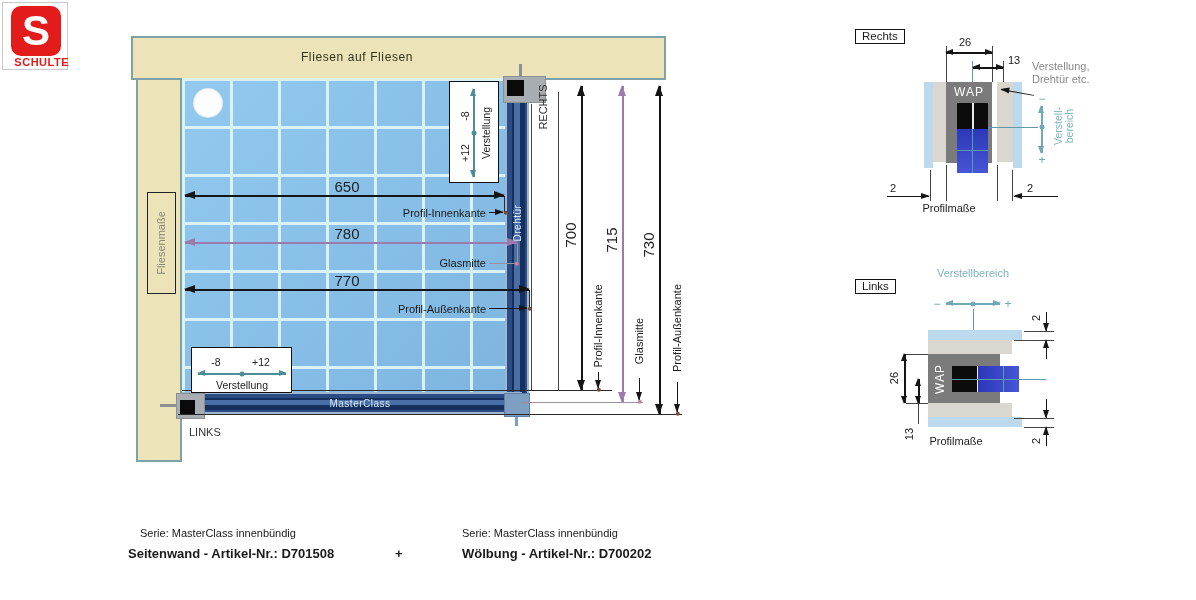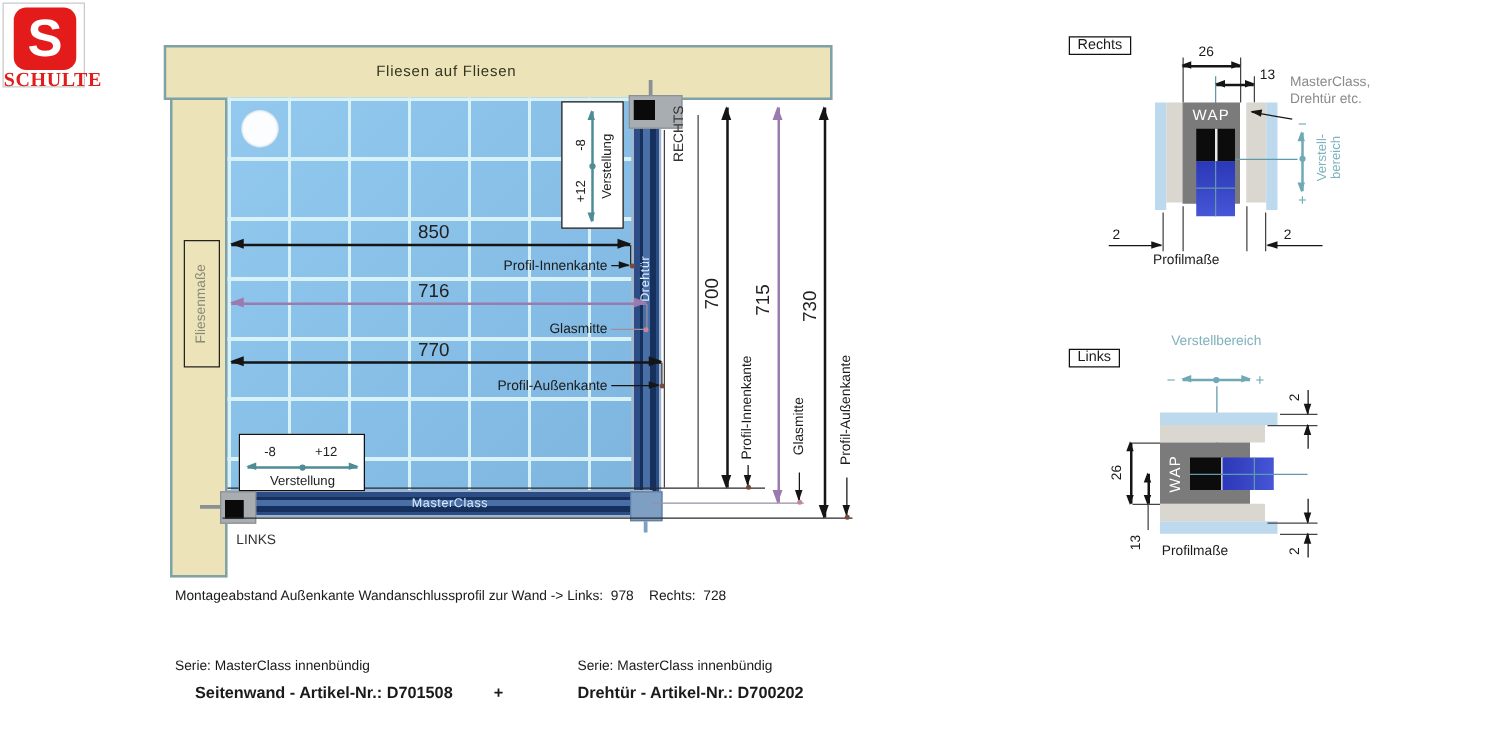--- a/index.html
+++ b/index.html
@@ -56,21 +56,21 @@
 </style>
 </head>
 <body>
 
 <div id="stage">
 
   <div class="abs" style="left:2px;top:2px;width:64px;height:66px;border:1px solid #c9c9c9;background:#fff;">
     <div class="abs" style="left:8px;top:3px;width:50px;height:50px;background:#e31b1b;border-radius:10px;">
       <span class="ctr" style="left:25px;top:25px;color:#fff;font-size:42px;font-weight:bold;">S</span>
     </div>
-    <div class="abs" style="left:0;top:53px;width:66px;text-align:left;color:#e31b1b;font-weight:bold;font-size:16px;letter-spacing:0.5px;font-family:Liberation Serif, serif;">SCHULTE</div>
+    <div class="abs" style="left:0;top:53px;width:66px;text-align:right;color:#e31b1b;font-weight:bold;font-size:11px;letter-spacing:0.5px;">SCHULTE</div>
   </div>
 
   <div class="wall" style="left:136px;top:36px;width:46px;height:426px;"></div>
   <div class="wall" style="left:131px;top:36px;width:535px;height:44px;"></div>
   <span class="ctr lbl" style="left:357px;top:57px;font-size:12px;letter-spacing:0.6px;color:#33331f;">Fliesen auf Fliesen</span>
 
   <div id="tiles"></div>
   <div class="abs" style="left:193px;top:88px;width:30px;height:30px;border-radius:50%;background:#fcfdfe;box-shadow:0 0 2px #9abcd4 inset;"></div>
 
   <div class="abs" style="left:147px;top:192px;width:29px;height:102px;border:1.5px solid #222;box-sizing:border-box;"></div>
@@ -93,28 +93,28 @@
 
   <span class="rot lbl" style="left:543px;top:107px;color:#333;">RECHTS</span>
   <span class="abs lbl" style="left:189px;top:426px;color:#333;">LINKS</span>
 
   <div class="ln" style="left:531px;top:104px;width:1px;height:286px;background:#444;"></div>
   <div class="ln" style="left:558px;top:92px;width:1px;height:298px;background:#444;"></div>
   <div class="ln" style="left:182px;top:390px;width:430px;height:1px;"></div>
   <div class="ln" style="left:522px;top:402px;width:121px;height:1px;background:#9b8fa0;"></div>
   <div class="ln" style="left:178px;top:414px;width:504px;height:1px;"></div>
 
-  <span class="ctr num" style="left:347px;top:186px;">850</span>
+  <span class="ctr num" style="left:347px;top:186px;">650</span>
   <div class="arr-h" style="left:185px;top:195px;width:319px;"></div>
   <div class="ln" style="left:504px;top:196px;width:1px;height:17px;"></div>
   <span class="abs lbl" style="left:386px;top:207px;width:100px;text-align:right;">Profil-Innenkante</span>
   <div class="lead-r" style="left:489px;top:212px;width:14px;"></div>
   <div class="dot" style="left:506px;top:213px;"></div>
 
-  <span class="ctr num" style="left:347px;top:233px;">716</span>
+  <span class="ctr num" style="left:347px;top:233px;">780</span>
   <div class="arr-h purple" style="left:185px;top:242px;width:332px;"></div>
   <div class="ln" style="left:517px;top:243px;width:1px;height:20px;background:#9b8fa0;"></div>
   <span class="abs lbl" style="left:396px;top:257px;width:90px;text-align:right;">Glasmitte</span>
   <div class="ln" style="left:489px;top:263px;width:26px;height:1.4px;background:#9b8fa0;"></div>
   <div class="dot pdot" style="left:517px;top:264px;"></div>
 
   <span class="ctr num" style="left:347px;top:280px;">770</span>
   <div class="arr-h" style="left:185px;top:289px;width:344px;"></div>
   <div class="ln" style="left:529px;top:290px;width:1px;height:19px;"></div>
   <span class="abs lbl" style="left:378px;top:303px;width:108px;text-align:right;">Profil-Außenkante</span>
@@ -174,21 +174,21 @@
   <div class="abs" style="left:946px;top:82px;width:46px;height:81px;background:#7b7b7b;"></div>
   <span class="ctr" style="left:969px;top:92px;color:#fff;font-size:12px;letter-spacing:1px;">WAP</span>
   <div class="abs" style="left:957px;top:103px;width:31px;height:26px;background:#0c0c0c;"></div>
   <div class="ln" style="left:972px;top:103px;width:1.5px;height:26px;background:#e8e8e8;"></div>
   <div class="abs" style="left:957px;top:129px;width:31px;height:44px;background:linear-gradient(to bottom,#2b38b8,#4656d6);"></div>
   <div class="ln" style="left:972px;top:129px;width:1px;height:44px;background:#5e9aa8;"></div>
   <div class="ln" style="left:957px;top:150px;width:31px;height:1px;background:#5e9aa8;"></div>
   <div class="ln" style="left:988px;top:127px;width:50px;height:1px;background:#5e9aa8;"></div>
 
   <div class="abs gray-t" style="left:1032px;top:60px;font-size:11px;line-height:13px;">
-    <div>MasterClass,</div>
+    <div>Verstellung,</div>
     <div>Drehtür etc.</div>
   </div>
   <div class="lead-l" style="left:1001px;top:92px;width:33px;transform:rotate(10deg);"></div>
 
   <span class="ctr teal2" style="left:1042px;top:99px;font-size:12px;color:#6fa9b6;">−</span>
   <div class="arr-v md teal2" style="left:1041px;top:106px;height:47px;"></div>
   <div class="tdot" style="left:1042px;top:127px;background:#6fa9b6;"></div>
   <span class="ctr teal2" style="left:1042px;top:160px;font-size:12px;color:#6fa9b6;">+</span>
   <div class="rot teal-t" style="left:1064px;top:126px;font-size:10.5px;line-height:11px;text-align:center;">
     <div>Verstell-</div>
@@ -241,20 +241,19 @@
   <div class="lead-u" style="left:1046px;top:340px;height:19px;"></div>
   <span class="rot lbl" style="left:1036px;top:318px;">2</span>
   <div class="ln" style="left:1014px;top:418px;width:40px;height:1px;background:#444;"></div>
   <div class="ln" style="left:1024px;top:427px;width:30px;height:1px;background:#444;"></div>
   <div class="lead-d" style="left:1046px;top:399px;height:19px;"></div>
   <div class="lead-u" style="left:1046px;top:427px;height:19px;"></div>
   <span class="rot lbl" style="left:1036px;top:441px;">2</span>
 
   <span class="ctr lbl" style="left:956px;top:441px;">Profilmaße</span>
 
-  <div class="abs lbl" style="left:140px;top:471px;white-space:pre;">Montageabstand Außenkante Wandanschlussprofil zur Wand -&gt; Links:  978    Rechts:  728</div>
   <div class="abs lbl" style="left:140px;top:527px;">Serie: MasterClass innenbündig</div>
-  <div class="abs" style="left:156px;top:546px;font-size:13px;font-weight:bold;">Seitenwand - Artikel-Nr.: D701508</div>
+  <div class="abs" style="left:128px;top:546px;font-size:13px;font-weight:bold;">Seitenwand - Artikel-Nr.: D701508</div>
   <div class="abs" style="left:395px;top:546px;font-size:13px;font-weight:bold;">+</div>
   <div class="abs lbl" style="left:462px;top:527px;">Serie: MasterClass innenbündig</div>
-  <div class="abs" style="left:462px;top:546px;font-size:13px;font-weight:bold;">Drehtür - Artikel-Nr.: D700202</div>
+  <div class="abs" style="left:462px;top:546px;font-size:13px;font-weight:bold;">Wölbung - Artikel-Nr.: D700202</div>
 
 </div>
 
 </body></html>

